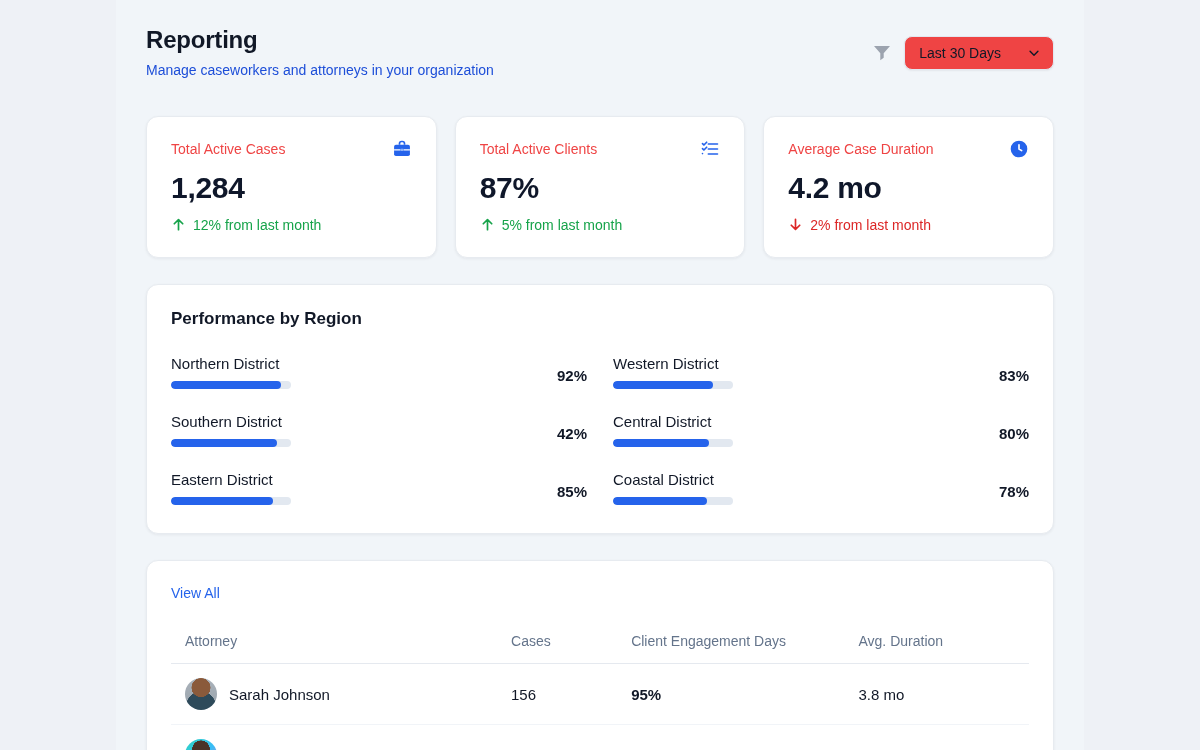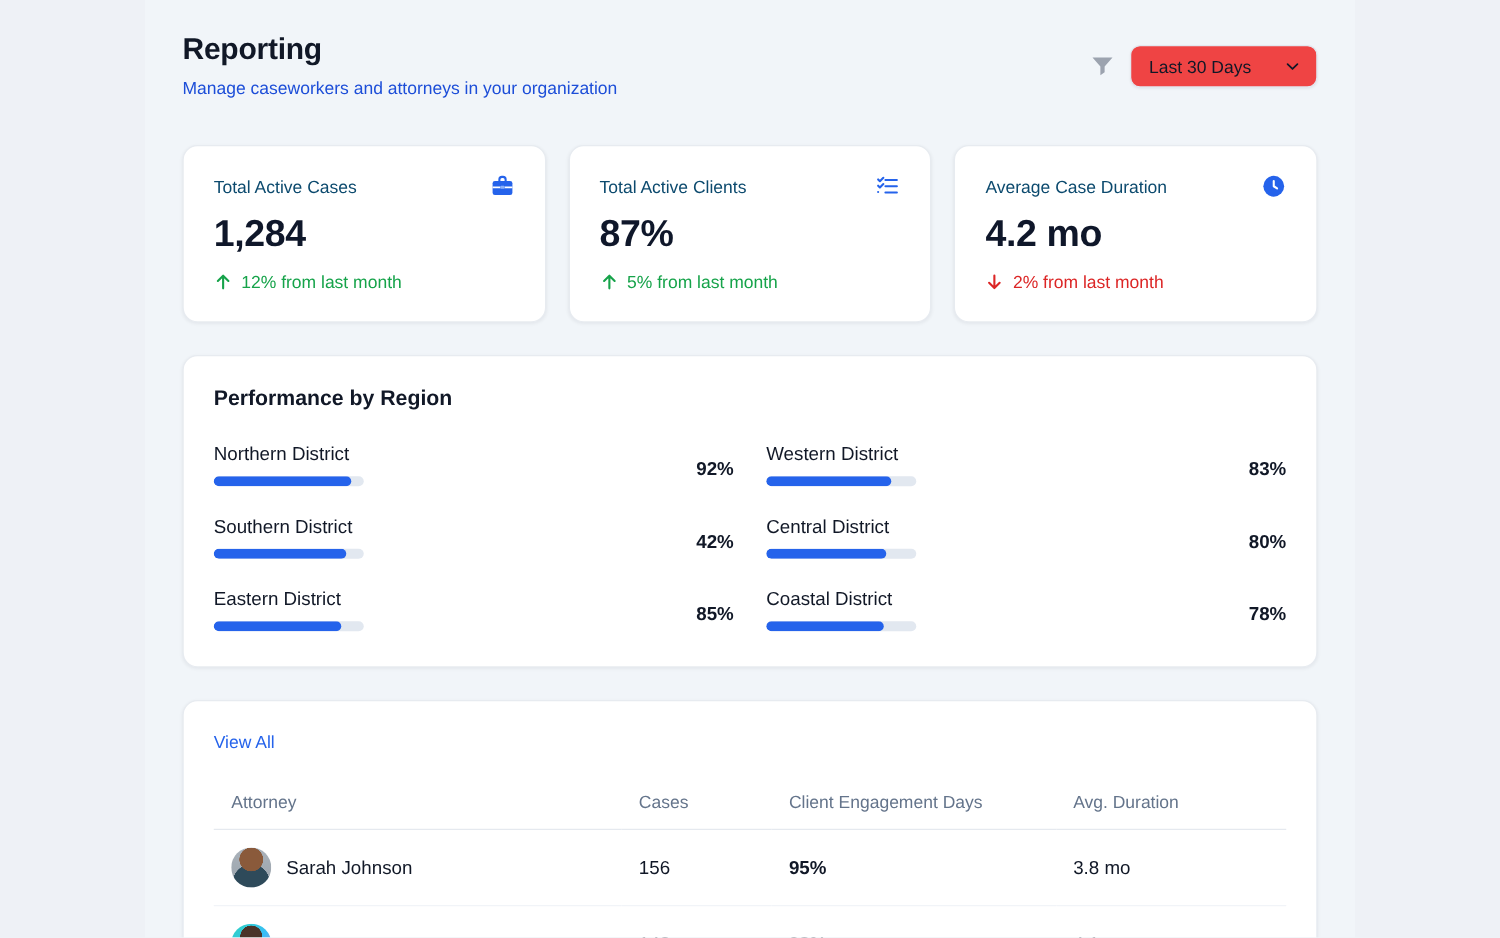--- a/index.html
+++ b/index.html
@@ -29,24 +29,24 @@
   
   .card {
     background: #ffffff; border: 1px solid #e7ebf0; border-radius: 12px;
     box-shadow: 0 1px 3px rgba(15,23,42,0.06);
   }
 
   
   .stats-row { display: grid; grid-template-columns: 1fr 1fr 1fr; gap: 18px; margin-top: 38px; }
   .stat-card { padding: 22px 24px 24px 24px; }
   .stat-top { display: flex; justify-content: space-between; align-items: center; }
-  .stat-label { font-size: 14px; color: #0c4a6e; }
+  .stat-label { font-size: 14px; color: #ef4444; }
   .stat-icon { width: 20px; height: 20px; display: block; }
   .stat-value { font-size: 30px; font-weight: 700; color: #0f172a; margin-top: 12px; letter-spacing: -0.3px; }
-  .stat-trend { display: flex; align-items: flex-end; gap: 7px; font-size: 14px; margin-top: 12px; }
+  .stat-trend { display: flex; align-items: flex-start; gap: 7px; font-size: 14px; margin-top: 12px; }
   .stat-trend.up { color: #16a34a; }
   .stat-trend.down { color: #dc2626; }
   .trend-arrow { width: 15px; height: 15px; display: block; }
 
   
   .perf-card { margin-top: 26px; padding: 24px 24px 28px 24px; }
   .section-title { font-size: 17px; font-weight: 700; color: #111827; }
   .region-grid { display: grid; grid-template-columns: 1fr 1fr; column-gap: 26px; row-gap: 24px; margin-top: 26px; }
   .region-item { display: flex; justify-content: space-between; }
   .region-left { display: flex; flex-direction: column; gap: 9px; }

